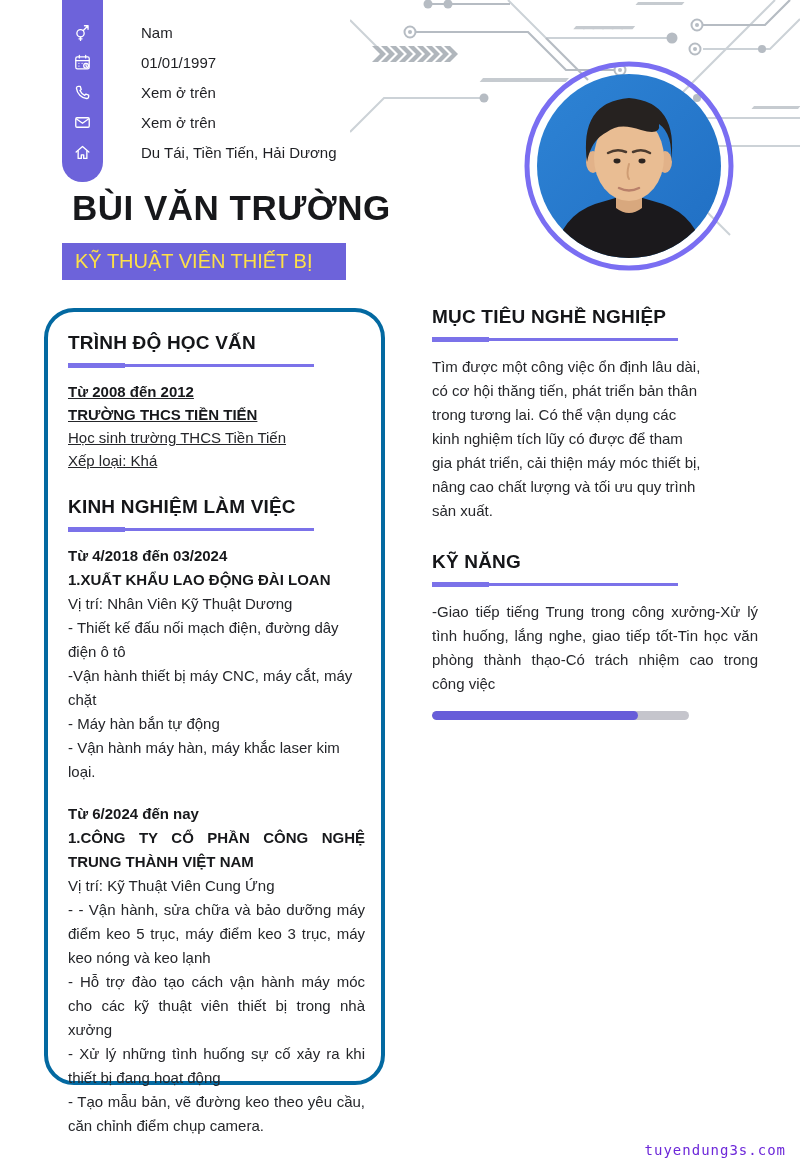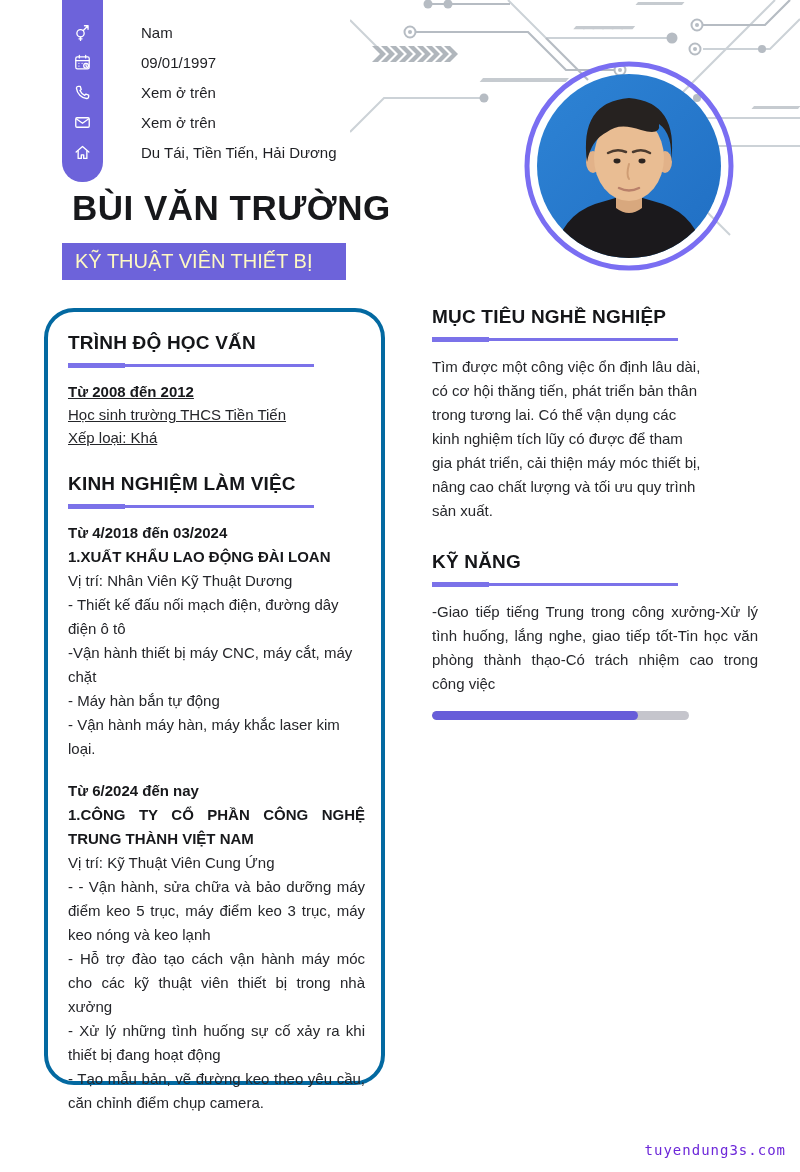--- a/index.html
+++ b/index.html
@@ -21,21 +21,21 @@
   .contact-row .cicon{width:41px;display:flex;justify-content:center;align-items:center;}
   .contact-row .clabel{margin-left:2px;font-size:15px;color:#1e1f23;white-space:nowrap;}
 
   
   .photo-wrap{left:523px;top:60px;width:212px;height:212px;z-index:3;}
 
   
   .cv-name{left:72px;top:188px;font-size:35px;font-weight:700;color:#17181b;
     letter-spacing:.5px;margin:0;z-index:2;white-space:nowrap;}
   .cv-title-badge{left:62px;top:243px;width:284px;height:37px;background:#6d63da;
-    color:#fef9c3;font-size:20px;line-height:37px;padding-left:13px;box-sizing:border-box;
+    color:#fde047;font-size:20px;line-height:37px;padding-left:13px;box-sizing:border-box;
     z-index:2;white-space:nowrap;}
 
   
   .sec-heading{font-size:19px;font-weight:700;color:#151619;letter-spacing:.2px;margin:0;}
   .sec-underline{position:relative;width:246px;height:5px;margin-top:9px;}
   .sec-underline .thin{position:absolute;left:0;right:0;top:1px;height:2.5px;background:#7b72e9;}
   .sec-underline .thick{position:absolute;left:0;top:0;width:57px;height:5px;background:#7b72e9;}
 
   
   .left-box{left:44px;top:308px;width:341px;height:777px;box-sizing:border-box;
@@ -168,21 +168,21 @@
   <div class="contact-row">
     <span class="cicon">
       <svg width="19" height="19" viewBox="0 0 24 24" fill="none" stroke="#ffffff" stroke-width="1.6" stroke-linecap="round" stroke-linejoin="round">
         <rect x="3.5" y="5" width="17" height="15" rx="2"></rect>
         <path d="M3.5 9.5 H20.5 M8 3 V6.2 M16 3 V6.2"></path>
         <path d="M7.5 13 h.01 M11.5 13 h.01 M15.5 13 h.01 M7.5 16.5 h.01"></path>
         <circle cx="16.5" cy="16.2" r="3"></circle>
         <path d="M16.5 14.8 v1.5 l1 .7"></path>
       </svg>
     </span>
-    <span class="clabel">09/01/1997</span>
+    <span class="clabel">01/01/1997</span>
   </div>
   <div class="contact-row">
     <span class="cicon">
       <svg width="19" height="19" viewBox="0 0 24 24" fill="none" stroke="#ffffff" stroke-width="1.7" stroke-linecap="round" stroke-linejoin="round">
         <path d="M6.8 4.2 C5.3 4.2 4.2 5.3 4.4 6.8 C5.2 13.4 10.6 18.8 17.2 19.6 C18.7 19.8 19.8 18.7 19.8 17.2 v-1.9 l-3.4 -1.3 -1.6 1.6 c-2.5 -1.1 -4.9 -3.5 -6 -6 L10.4 8.1 9.1 4.2 Z"></path>
       </svg>
     </span>
     <span class="clabel">Xem ở trên</span>
   </div>
   <div class="contact-row">
@@ -241,20 +241,21 @@
 <div class="abs left-box">
 
   <section>
     <h2 class="sec-heading">TRÌNH ĐỘ HỌC VẤN</h2>
     <div class="sec-underline">
         <span class="thin"></span>
         <span class="thick"></span>
       </div>
     <div class="entry">
       <div class="bold-line">Từ 2008 đến 2012</div>
+      <div class="bold-line">TRƯỜNG THCS TIỀN TIẾN</div>
       <div>Học sinh trường THCS Tiền Tiến</div>
       <div>Xếp loại: Khá</div>
     </div>
   </section>
 
   <section class="exp-gap">
     <h2 class="sec-heading">KINH NGHIỆM LÀM VIỆC</h2>
     <div class="sec-underline">
         <span class="thin"></span>
         <span class="thick"></span>

